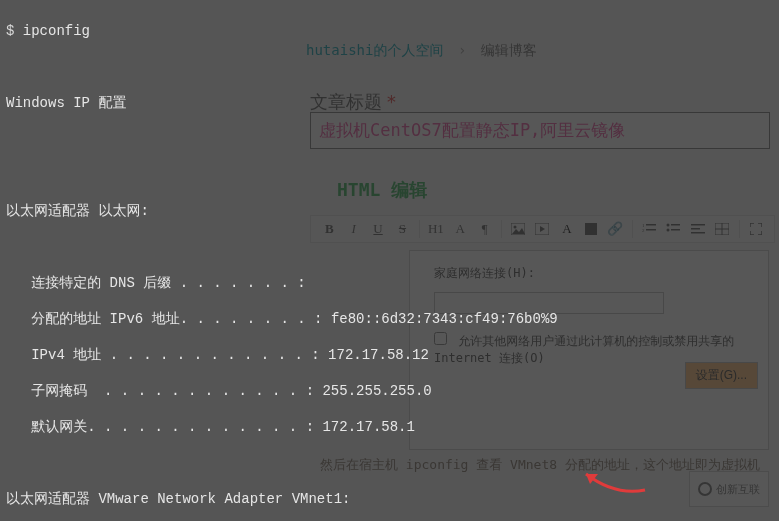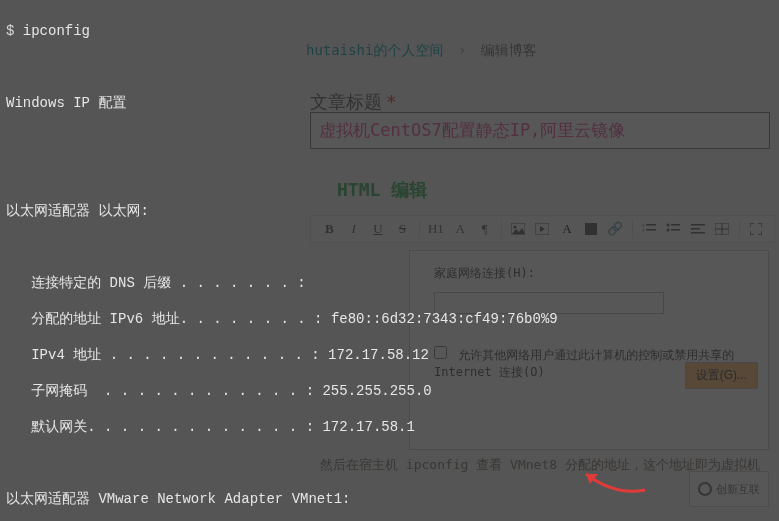--- a/index.html
+++ b/index.html
@@ -218,21 +218,21 @@
     <span class="tb-btn">
         <svg width="12" height="12">
           <path d="M0 4 L0 0 L4 0 M8 0 L12 0 L12 4 M12 8 L12 12 L8 12 M4 12 L0 12 L0 8" fill="none" stroke="#555" stroke-width="1.5"></path>
         </svg>
       </span>
   </div>
 
   <div class="bg-panel">
     <div class="row">家庭网络连接(H):</div>
     <div class="row"><input type="text" value="" style=""></div>
-    <div class="row" style="margin-top:32px;">
+    <div class="row" style="margin-top:18px;">
       <label>
         <input type="checkbox" style="">
         <span style="margin-left:4px;">允许其他网络用户通过此计算机的控制或禁用共享的 Internet 连接(O)</span>
       </label>
     </div>
     <button class="btn">设置(G)...</button>
   </div>
 
   <div class="bg-footer-text">然后在宿主机 ipconfig 查看 VMnet8 分配的地址，这个地址即为虚拟机</div>
   <div class="bg-logo">

